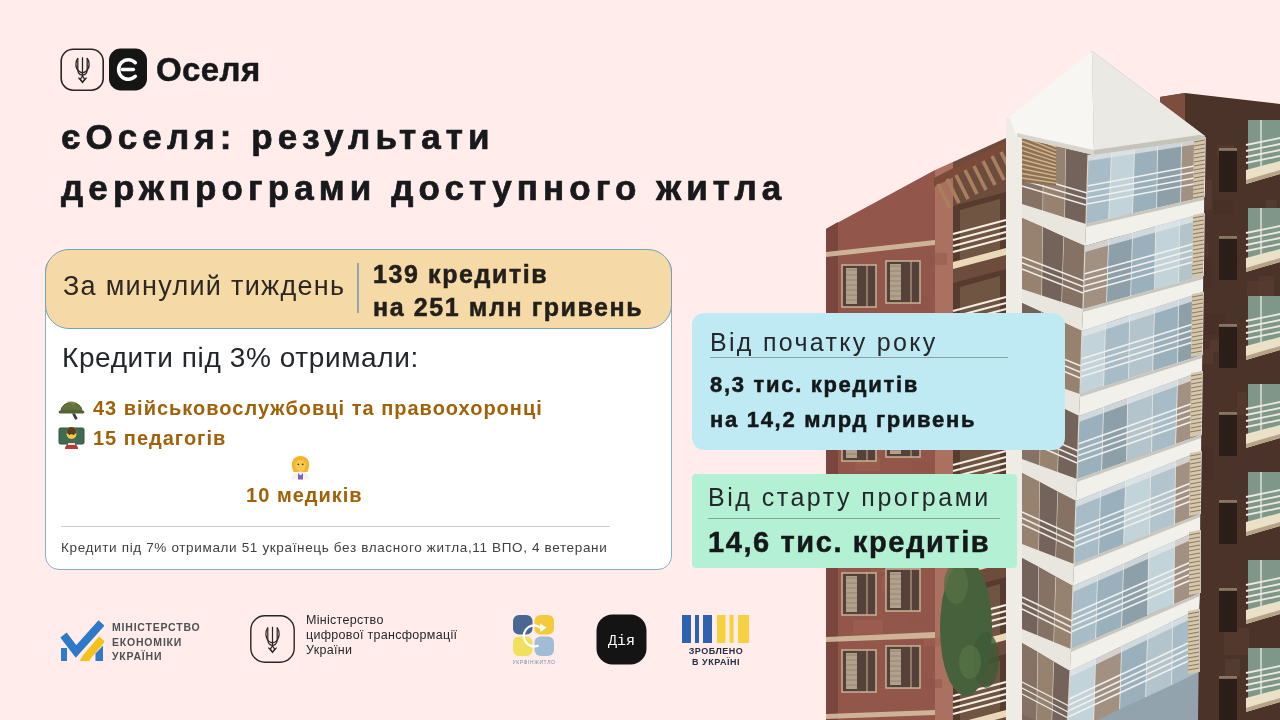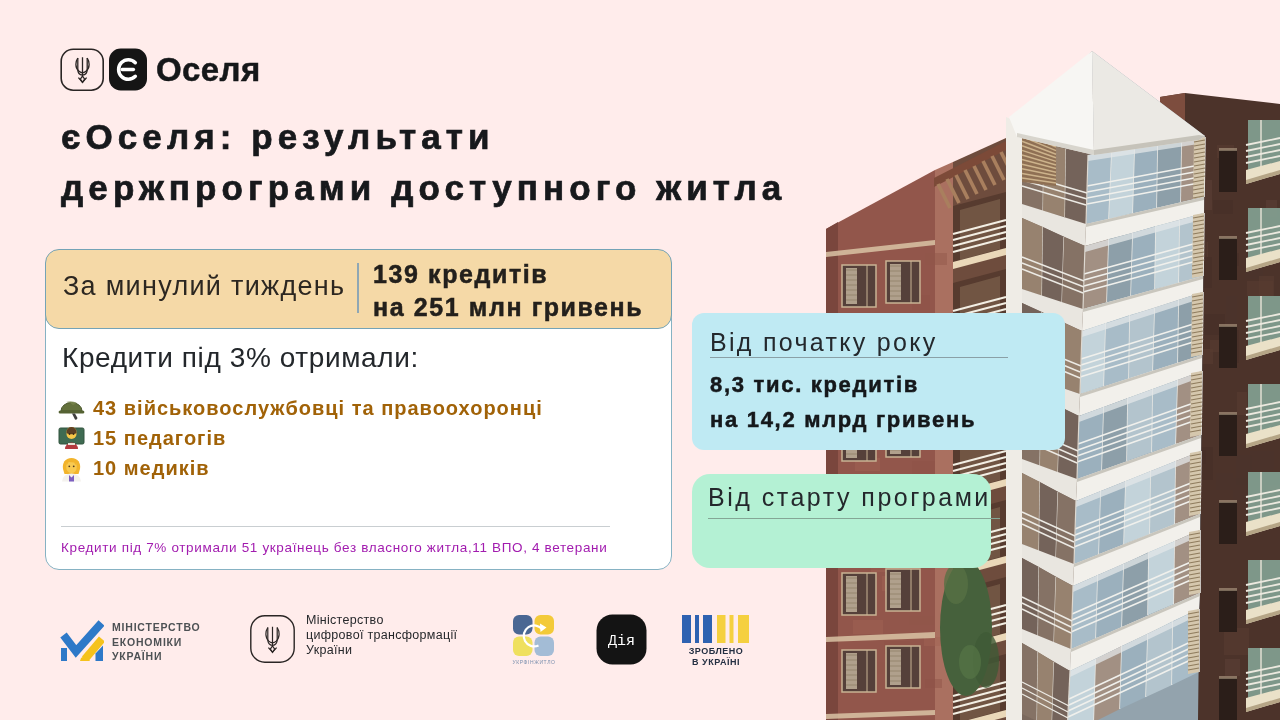--- a/index.html
+++ b/index.html
@@ -725,21 +725,21 @@
     <line x1="13.5" y1="22.5" x2="25" y2="22.5" stroke="#fff" stroke-width="3.6" stroke-linecap="round"></line>
   </svg>
 
   <div style="font-size:33px;font-weight:bold;color:#151719;letter-spacing:0.4px;-webkit-text-stroke:0.5px #151719;">Оселя</div>
 </div>
 
 <div class="abs" style="left:61px;top:111px;font-size:35px;line-height:51px;font-weight:bold;color:#17191c;letter-spacing:5.1px;-webkit-text-stroke:0.7px #17191c;">
   єОселя: результати<br>держпрограми доступного житла
 </div>
 
-<div class="abs" style="left:45px;top:249px;width:627px;height:80px;background:#f5d9a7;border:1.5px solid #74a3b6;border-radius:14px;box-sizing:border-box;z-index:3;">
+<div class="abs" style="left:45px;top:249px;width:627px;height:80px;background:#f5d9a7;border:1.5px solid #74a3b6;border-radius:24px;box-sizing:border-box;z-index:3;">
 
   <div class="abs" style="left:17px;top:0;height:73px;display:flex;align-items:center;font-size:27px;color:#2c2721;letter-spacing:1.3px;">За минулий тиждень</div>
 
   <div class="abs" style="left:311px;top:13px;width:2px;height:50px;background:#8fa7b4;"></div>
 
   <div class="abs" style="left:327px;top:8px;font-size:25px;line-height:33px;font-weight:bold;color:#23201c;letter-spacing:1.6px;-webkit-text-stroke:0.5px #23201c;">139 кредитів<br>на 251 млн гривень</div>
 </div>
 
 <div class="abs" style="left:45px;top:256px;width:627px;height:314px;background:#fff;border:1.5px solid #86b2c3;border-radius:14px;box-sizing:border-box;z-index:2;">
 
@@ -762,54 +762,55 @@
             <rect x="1" y="5" width="25" height="16" rx="1.5" fill="none" stroke="#32543f" stroke-width="1"></rect>
             <path d="M13.5 4 a5 5 0 0 1 5 5 v2 a5 5 0 0 1 -10 0 v-2 a5 5 0 0 1 5 -5Z" fill="#f6c748"></path>
             <path d="M8.5 9 a5 5 0 0 1 10 0 v1.2 a12 12 0 0 1 -10 0Z" fill="#5d4024"></path>
             <circle cx="11.5" cy="11" r="0.9" fill="#3c2a16"></circle>
             <circle cx="15.5" cy="11" r="0.9" fill="#3c2a16"></circle>
             <path d="M7 26 a6.5 6.5 0 0 1 13 0Z" fill="#b33a3f"></path>
             <path d="M10 20 h7 v2 h-7Z" fill="#e8e2d6"></path>
           </svg></span>
         <span style="margin-left:8px;">15 педагогів</span>
       </div>
-    <div style="display:flex;align-items:center;height:30px;">
+    <div style="display:flex;align-items:center;height:30px;flex-direction:column;">
         <span class="emo"><svg width="27" height="27" viewBox="0 0 27 27">
             <path d="M5 14 c-1-6 2-11 8.5-11 c6.5 0 9.5 5 8.5 11 l-1.5 5 h-14Z" fill="#f2b42c"></path>
             <path d="M13.5 5 a5.2 5.2 0 0 1 5.2 5.2 v2.6 a5.2 5.2 0 0 1 -10.4 0 v-2.6 a5.2 5.2 0 0 1 5.2 -5.2Z" fill="#f8ca52"></path>
             <path d="M8.3 10 c0-4 2-6 5.2-6 c3.2 0 5.2 2 5.2 6 l-1.5-0.5 -1-2 -5.5-0.5 -1.2 2Z" fill="#f2b42c"></path>
             <circle cx="11.3" cy="11.3" r="0.9" fill="#503a20"></circle>
             <circle cx="15.7" cy="11.3" r="0.9" fill="#503a20"></circle>
             <path d="M4 26.5 a9.5 8 0 0 1 19 0Z" fill="#f4f2ee"></path>
             <path d="M11 20 l2.5 2.5 2.5-2.5 v6.5 h-5Z" fill="#7c5fc0"></path>
           </svg></span>
         <span style="margin-left:8px;">10 медиків</span>
       </div>
   </div>
 
   <div class="abs" style="left:15px;top:269px;width:549px;height:1px;background:#c9ced1;"></div>
 
-  <div class="abs" style="left:15px;top:283px;font-size:13.5px;color:#a21caf;letter-spacing:0.65px;">Кредити під 7% отримали 51 українець без власного житла,11 ВПО, 4 ветерани</div>
+  <div class="abs" style="left:15px;top:283px;font-size:13.5px;color:#404040;letter-spacing:0.65px;">Кредити під 7% отримали 51 українець без власного житла,11 ВПО, 4 ветерани</div>
 </div>
 
 <div class="abs" style="left:692px;top:313px;width:373px;height:137px;background:#bfeaf3;border-radius:12px;z-index:3;">
 
   <div class="abs" style="left:18px;top:15px;font-size:25px;color:#24282c;letter-spacing:2.3px;">Від початку року</div>
 
   <div class="abs" style="left:18px;top:44px;width:298px;height:1px;background:#8aa0a6;"></div>
 
   <div class="abs" style="left:18px;top:54px;font-size:22px;line-height:35px;font-weight:bold;color:#15181b;letter-spacing:1.7px;-webkit-text-stroke:0.5px #15181b;">8,3 тис. кредитів<br>на 14,2 млрд гривень</div>
 </div>
 
-<div class="abs" style="left:692px;top:474px;width:299px;height:94px;background:#b4f1d4;border-radius:18px;z-index:3;text-align:right;">
+<div class="abs" style="left:692px;top:474px;width:325px;height:94px;background:#b4f1d4;border-radius:4px;z-index:3;text-align:right;">
 
   <div class="abs" style="left:16px;top:9px;font-size:25px;color:#24282c;letter-spacing:2.5px;">Від старту програми</div>
 
   <div class="abs" style="left:16px;top:44px;width:292px;height:1px;background:#84a695;"></div>
 
+  <div class="abs" style="left:16px;top:52px;font-size:29px;font-weight:bold;color:#15181b;letter-spacing:1.6px;-webkit-text-stroke:0.5px #15181b;">14,6 тис. кредитів</div>
 </div>
 
 <svg class="abs" style="left:60px;top:620px;" width="44" height="41" viewBox="0 0 44 41">
   <polyline points="25,39 42,19" fill="none" stroke="#f5c21c" stroke-width="8"></polyline>
   <polygon points="35.5,41 35.5,33.5 43,25.5 43,41" fill="#2e79c8"></polygon>
   <polyline points="3.5,15 16,31.5 41.5,3" fill="none" stroke="#2e79c8" stroke-width="8" stroke-miterlimit="10"></polyline>
   <rect x="1" y="28" width="6" height="13" fill="#2e79c8"></rect>
   <polygon points="20,41 30,41 26,35 21,38" fill="#f5c21c"></polygon>
 </svg>
 

